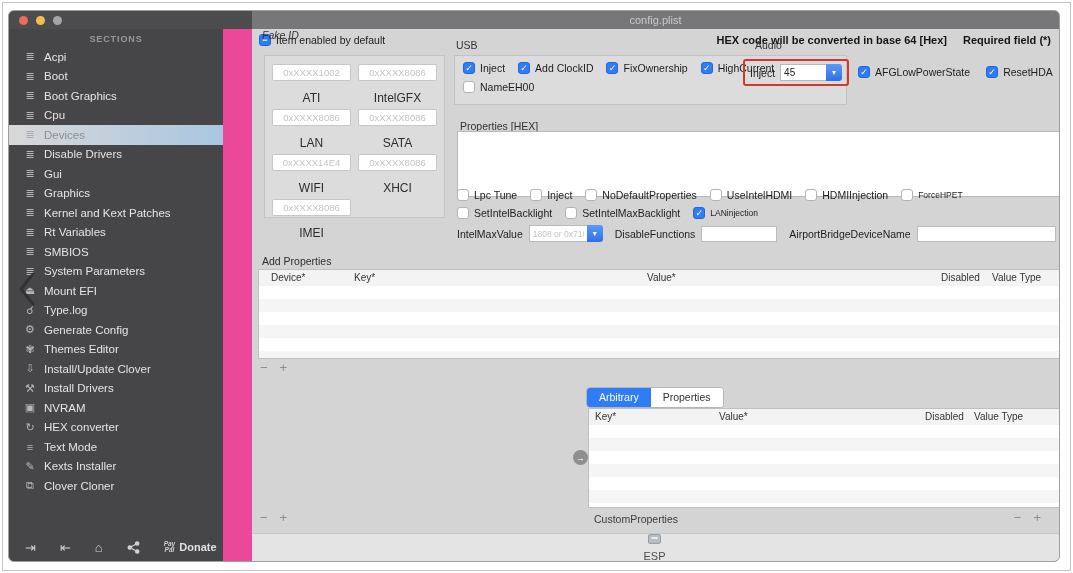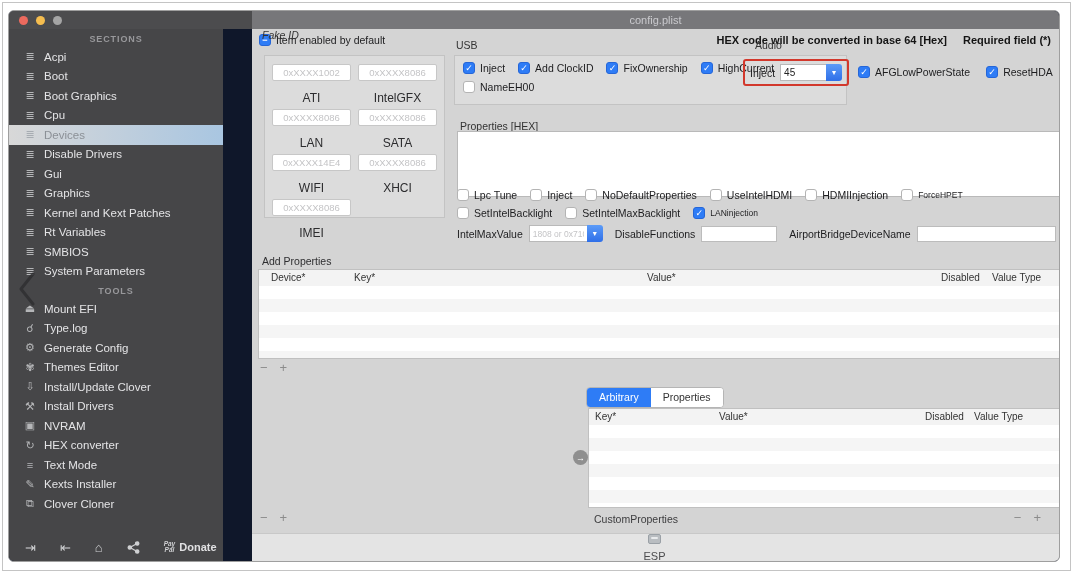--- a/index.html
+++ b/index.html
@@ -1,18 +1,18 @@
 <!DOCTYPE html>
 <html style="--accent: #2e7cf6; --highlight: #d2382c;"><head>
 <meta charset="utf-8">
 <style>
   html,body{margin:0;padding:0;}
   body{width:1073px;height:573px;background:#fff;font-family:"Liberation Sans",sans-serif;position:relative;overflow:hidden;-webkit-font-smoothing:antialiased;}
   .frame{position:absolute;inset:2px;border:1px solid #c4c4c4;background:#ffffff;}
-  .window{position:absolute;left:5px;top:7px;width:1052px;height:552px;background:#0f172a;border-radius:6px;overflow:hidden;border:1px solid #9f9f9f;box-sizing:border-box;}
+  .window{position:absolute;left:5px;top:7px;width:1052px;height:552px;background:#ec4899;border-radius:6px;overflow:hidden;border:1px solid #9f9f9f;box-sizing:border-box;}
 
   
   .titlebar{position:absolute;top:0;left:0;right:0;height:18px;background:#77777a;}
   .tl-left{position:absolute;left:0;top:0;width:243px;height:18px;background:#4c4c4e;display:flex;align-items:center;gap:8px;padding-left:10px;box-sizing:border-box;}
   .dot{width:9px;height:9px;border-radius:50%;flex:none;}
   .dot.red{background:#ec6a5e}.dot.yellow{background:#f5bd4f}.dot.gray{background:#a5a5a5}
   .tl-title{position:absolute;left:243px;right:0;top:0;height:18px;line-height:18px;text-align:center;font-size:11px;color:#cacace;}
 
   
   .sidebar{position:absolute;left:0;top:18px;width:214px;bottom:0;background:#464648;}
@@ -167,21 +167,20 @@
         </div>
       <div class="side-item">
           <span class="li-icon">≣</span>
           <span>SMBIOS</span>
         </div>
       <div class="side-item">
           <span class="li-icon">≣</span>
           <span>System Parameters</span>
         </div>
 
-      <div class="side-header">TOOLS</div>
 
       <div class="side-item">
           <span class="li-icon">⏏</span>
           <span>Mount EFI</span>
         </div>
       <div class="side-item">
           <span class="li-icon">☌</span>
           <span>Type.log</span>
         </div>
       <div class="side-item">

